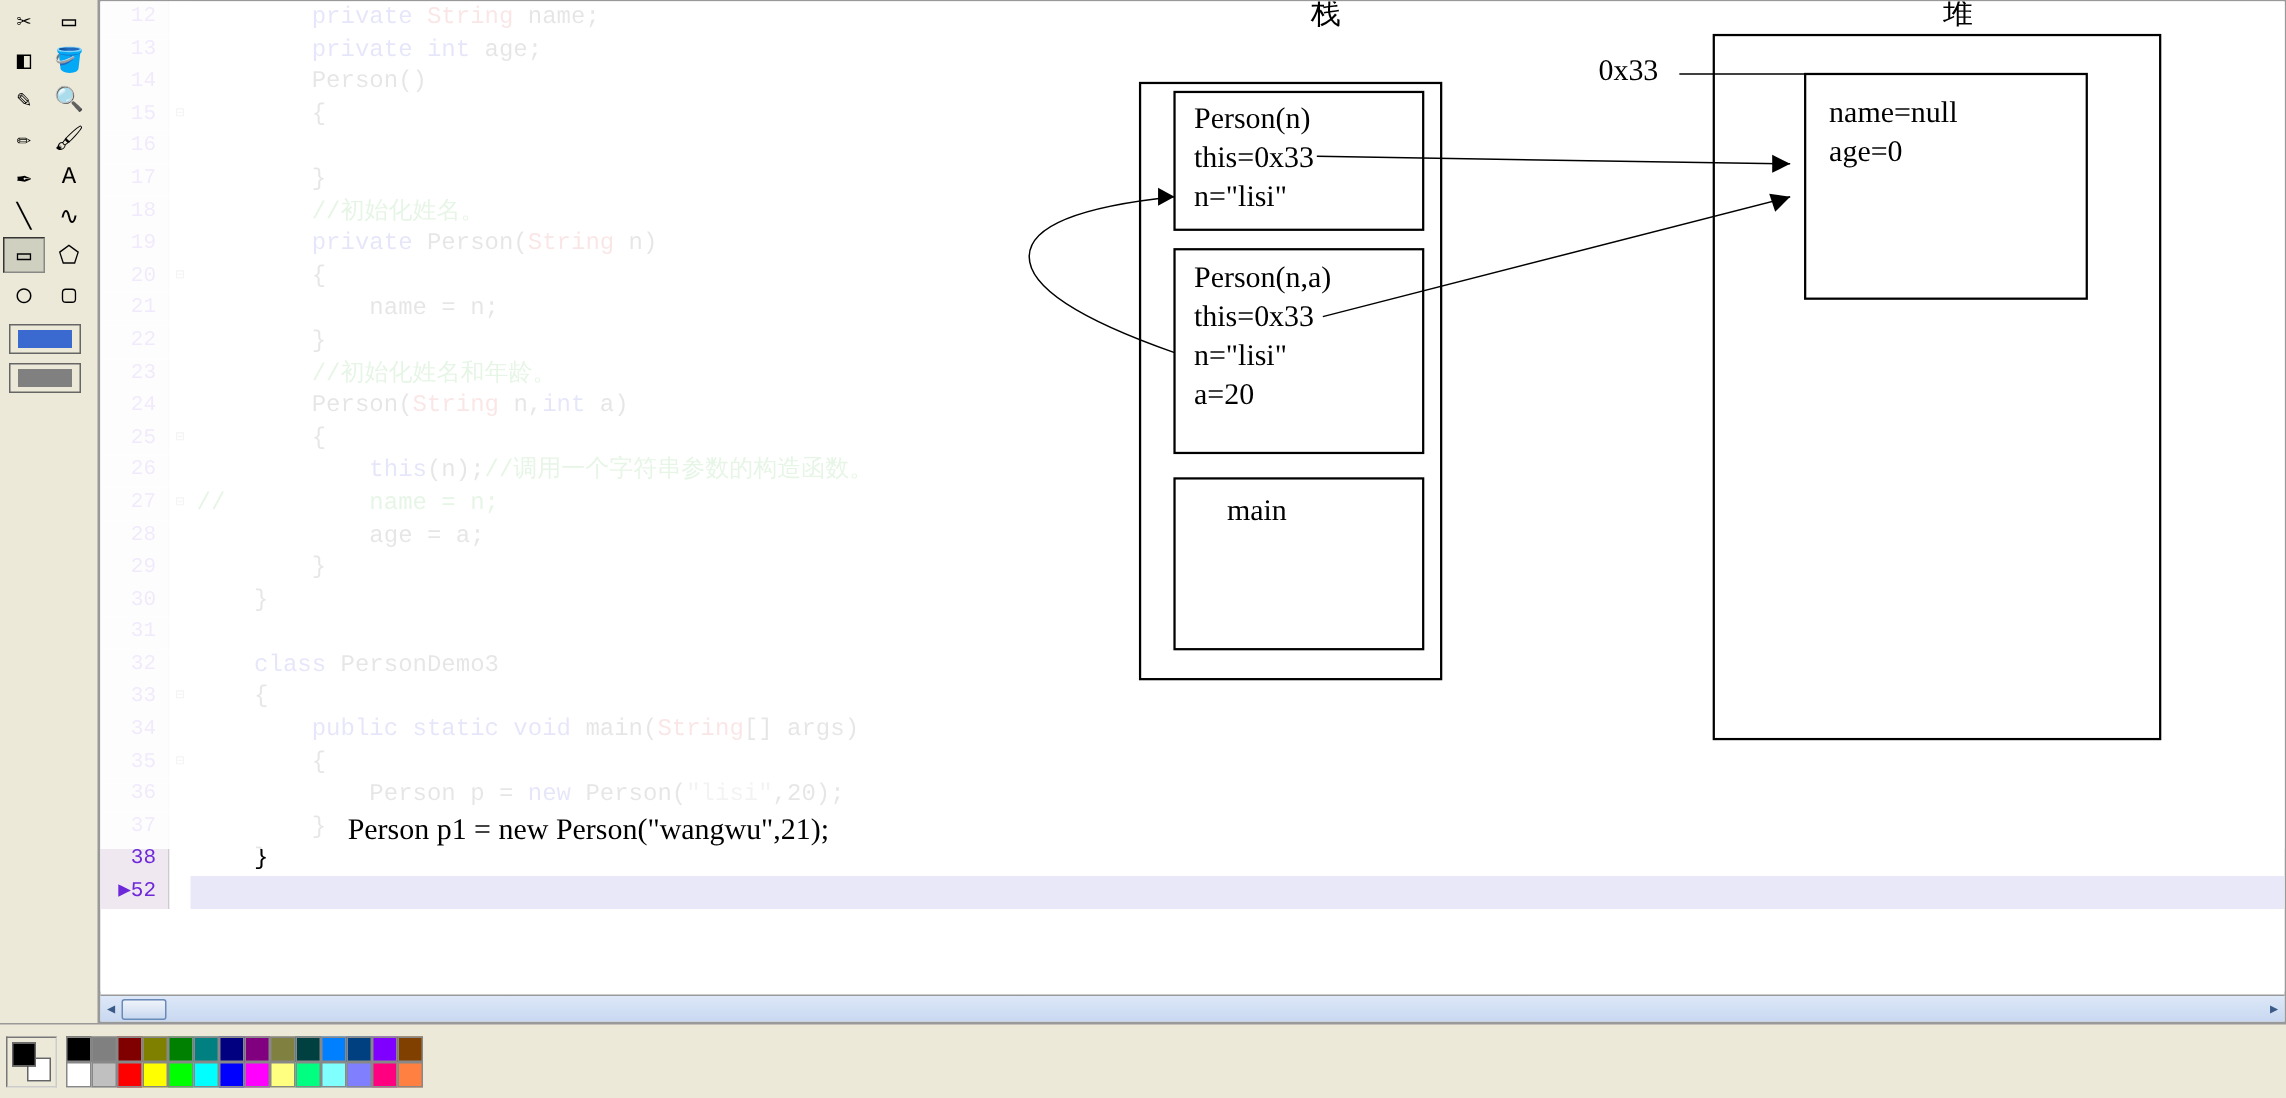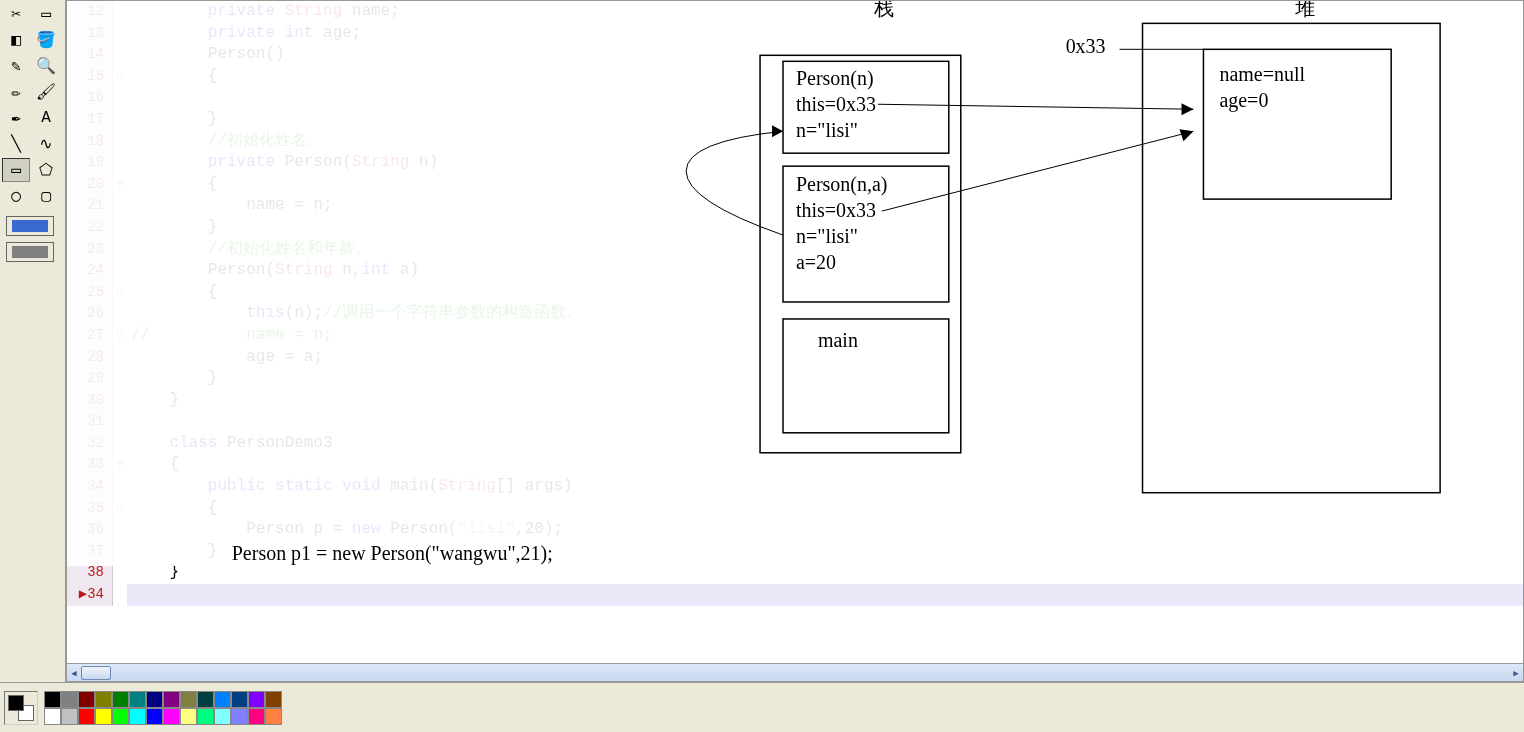--- a/index.html
+++ b/index.html
@@ -7,21 +7,21 @@
 .main-area { position: absolute; left: 0; top: 0; width: 1524px; height: 682px; display: flex; }
 .toolbox { width: 66px; height: 100%; background: #ece9d8; border-right: 1px solid #999; padding: 2px; }
 .tool-row { display: flex; gap: 2px; margin-bottom: 2px; }
 .tool-btn { width: 28px; height: 24px; background: #ece9d8; border: 1px solid transparent; display: flex; align-items: center; justify-content: center; font-size: 16px; cursor: pointer; }
 .tool-btn.sel { border: 1px inset #888; background: #d0d0c0; }
 .tool-preview { margin-top: 8px; width: 56px; }
 .preview-box { width: 48px; height: 20px; margin: 6px auto; border: 1px solid #666; display: flex; align-items: center; justify-content: center;}
 .editor-container { flex: 1; position: relative; background: #fff; border: 1px solid #999; }
 .code-area { position: absolute; left: 0; top: 0; right: 0; bottom: 20px; overflow: hidden; background: #fff; }
 .code-line { display: flex; height: 21.6px; line-height: 21.6px; white-space: pre; }
-.gutter { width: 46px; text-align: right; padding-right: 8px; color: #b91c1c; background: #f0e8f0; border-right: 1px solid #ccc; user-select: none; font-size: 14px;}
+.gutter { width: 46px; text-align: right; padding-right: 8px; color: #6d28d9; background: #f0e8f0; border-right: 1px solid #ccc; user-select: none; font-size: 14px;}
 .fold { width: 14px; color: #888; font-size: 10px; text-align: center; background: #fff;}
 .code { padding-left: 4px; font-size: 16px; font-family: "Consolas","Courier New",monospace; }
 .kw { color: #0000cc; }
 .type { color: #cc0000; }
 .str { color: #888888; }
 .cmt { color: #009900; }
 .current-line { background: #e8e8f8; }
 .hscroll { position: absolute; left: 0; right: 0; bottom: 0; height: 18px; background: linear-gradient(#dde8f8,#c8d8f0); border-top: 1px solid #999; }
 .hscroll-thumb { position: absolute; left: 14px; top: 2px; width: 30px; height: 14px; background: linear-gradient(#f0f4fa,#c8d8f0); border: 1px solid #6a8ab8; border-radius: 2px;}
 .hscroll-arrow { position: absolute; top: 0; width: 14px; height: 18px; display:flex; align-items:center; justify-content:center; font-size:9px; color:#3a5a88;}
@@ -108,21 +108,21 @@
         <div class="code-line"><div class="gutter">29</div><div class="fold"></div><div class="code"><span>        }</span></div></div>
         <div class="code-line"><div class="gutter">30</div><div class="fold"></div><div class="code"><span>    }</span></div></div>
         <div class="code-line"><div class="gutter">31</div><div class="fold"></div><div class="code"><span></span></div></div>
         <div class="code-line"><div class="gutter">32</div><div class="fold"></div><div class="code"><span>    </span><span class="kw">class </span><span>PersonDemo3</span></div></div>
         <div class="code-line"><div class="gutter">33</div><div class="fold">⊟</div><div class="code"><span>    {</span></div></div>
         <div class="code-line"><div class="gutter">34</div><div class="fold"></div><div class="code"><span>        </span><span class="kw">public static void </span><span>main(</span><span class="type">String</span><span>[] args)</span></div></div>
         <div class="code-line"><div class="gutter">35</div><div class="fold">⊟</div><div class="code"><span>        {</span></div></div>
         <div class="code-line"><div class="gutter">36</div><div class="fold"></div><div class="code"><span>            Person p = </span><span class="kw">new </span><span>Person(</span><span class="str">"lisi"</span><span>,20);</span></div></div>
         <div class="code-line"><div class="gutter">37</div><div class="fold"></div><div class="code"><span>        }</span></div></div>
         <div class="code-line"><div class="gutter">38</div><div class="fold"></div><div class="code"><span>    }</span></div></div>
-        <div class="code-line current-line"><div class="gutter">▶34</div><div class="fold"></div><div class="code"><span></span></div></div>
+        <div class="code-line current-line"><div class="gutter">▶52</div><div class="fold"></div><div class="code"><span></span></div></div>
       </div>
 
     <div class="diagram-overlay" style="left:0;">
       <svg viewBox="0 0 1458 565">
         <text class="dtext-cn" x="818" y="14" text-anchor="middle">栈</text>
         <text class="dtext-cn" x="1240" y="14" text-anchor="middle">堆</text>
         <rect x="694" y="54" width="201" height="398" fill="none" stroke="#000" stroke-width="1.5"></rect>
         <rect x="1077" y="22" width="298" height="470" fill="none" stroke="#000" stroke-width="1.5"></rect>
         <rect x="717" y="60" width="166" height="92" fill="none" stroke="#000" stroke-width="1.5"></rect>
         <text class="dtext" x="730" y="84">Person(n)</text>

